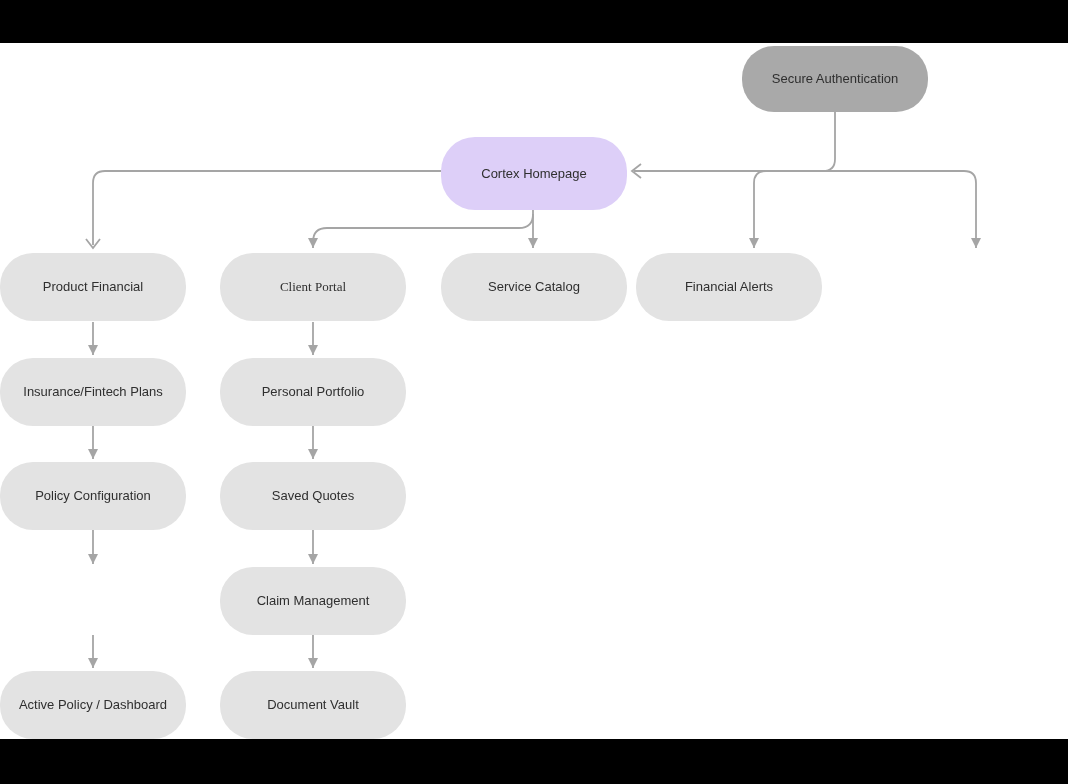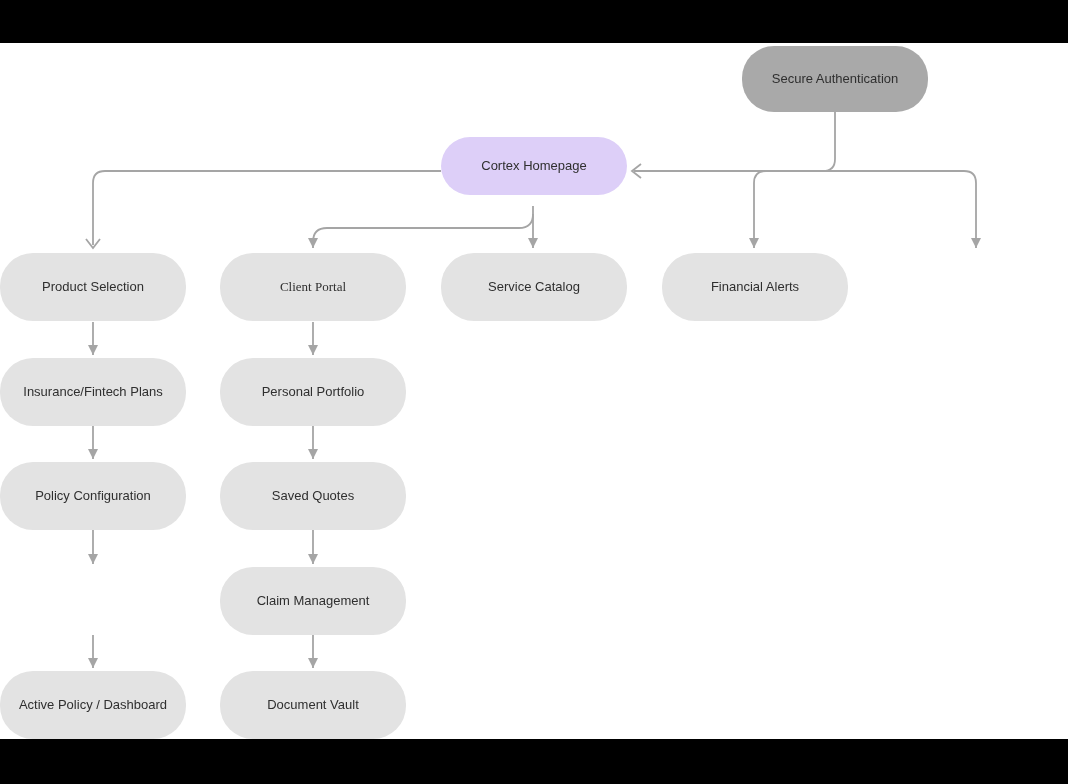--- a/index.html
+++ b/index.html
@@ -16,21 +16,21 @@
   .edges{position:absolute; left:0; top:0; z-index:1;}
   .edges path, .edges line{fill:none; stroke:var(--connector); stroke-width:1.8px;}
   .edges .tri{fill:var(--connector); stroke:none;}
   .node{
     position:absolute; width:186px; height:68px; border-radius:33px;
     background:var(--node-fill); color:var(--label-text);
     display:flex; align-items:center; justify-content:center; text-align:center;
     font-size:13px; line-height:1.2; z-index:2; padding:12px 10px; box-sizing:border-box;
   }
   .node--auth{background:var(--auth-node-fill); height:66px; border-radius:32px;}
-  .node--home{background:var(--homepage-node-fill); height:58px; border-radius:34px;}
+  .node--home{background:var(--homepage-node-fill); height:73px; border-radius:34px;}
 </style>
 </head>
 <body>
 
 <div class="stage">
 
   <div class="bar bar-top"></div>
   <div class="bar bar-bottom"></div>
 
   <svg class="edges" width="1068" height="784" viewBox="0 0 1068 784">
@@ -91,24 +91,24 @@
       </g>
     <g>
       <path d="M 313 635 L 313 668" marker-end="url(#tri)"></path>
       </g>
   </svg>
 
   <div class="node node--auth" style="left:742px; top:46px;">Secure Authentication</div>
 
   <div class="node node--home" style="left:441px; top:137px;">Cortex Homepage</div>
 
-  <div class="node" style="left:0px; top:253px;">Product Selection</div>
+  <div class="node" style="left:0px; top:253px;">Product Financial</div>
   <div class="node" style="left:220px; top:253px;font-family:Liberation Serif, serif;">Client Portal</div>
   <div class="node" style="left:441px; top:253px;">Service Catalog</div>
-  <div class="node" style="left:662px; top:253px;text-align:center;">Financial Alerts</div>
+  <div class="node" style="left:636px; top:253px;text-align:center;">Financial Alerts</div>
 
   <div class="node" style="left:0px; top:358px;">Insurance/Fintech Plans</div>
   <div class="node" style="left:0px; top:462px;">Policy Configuration</div>
   <div class="node" style="left:0px; top:671px;">Active Policy / Dashboard</div>
 
   <div class="node" style="left:220px; top:358px;">Personal Portfolio</div>
   <div class="node" style="left:220px; top:462px;">Saved Quotes</div>
   <div class="node" style="left:220px; top:567px;">Claim Management</div>
   <div class="node" style="left:220px; top:671px;">Document Vault</div>
 

